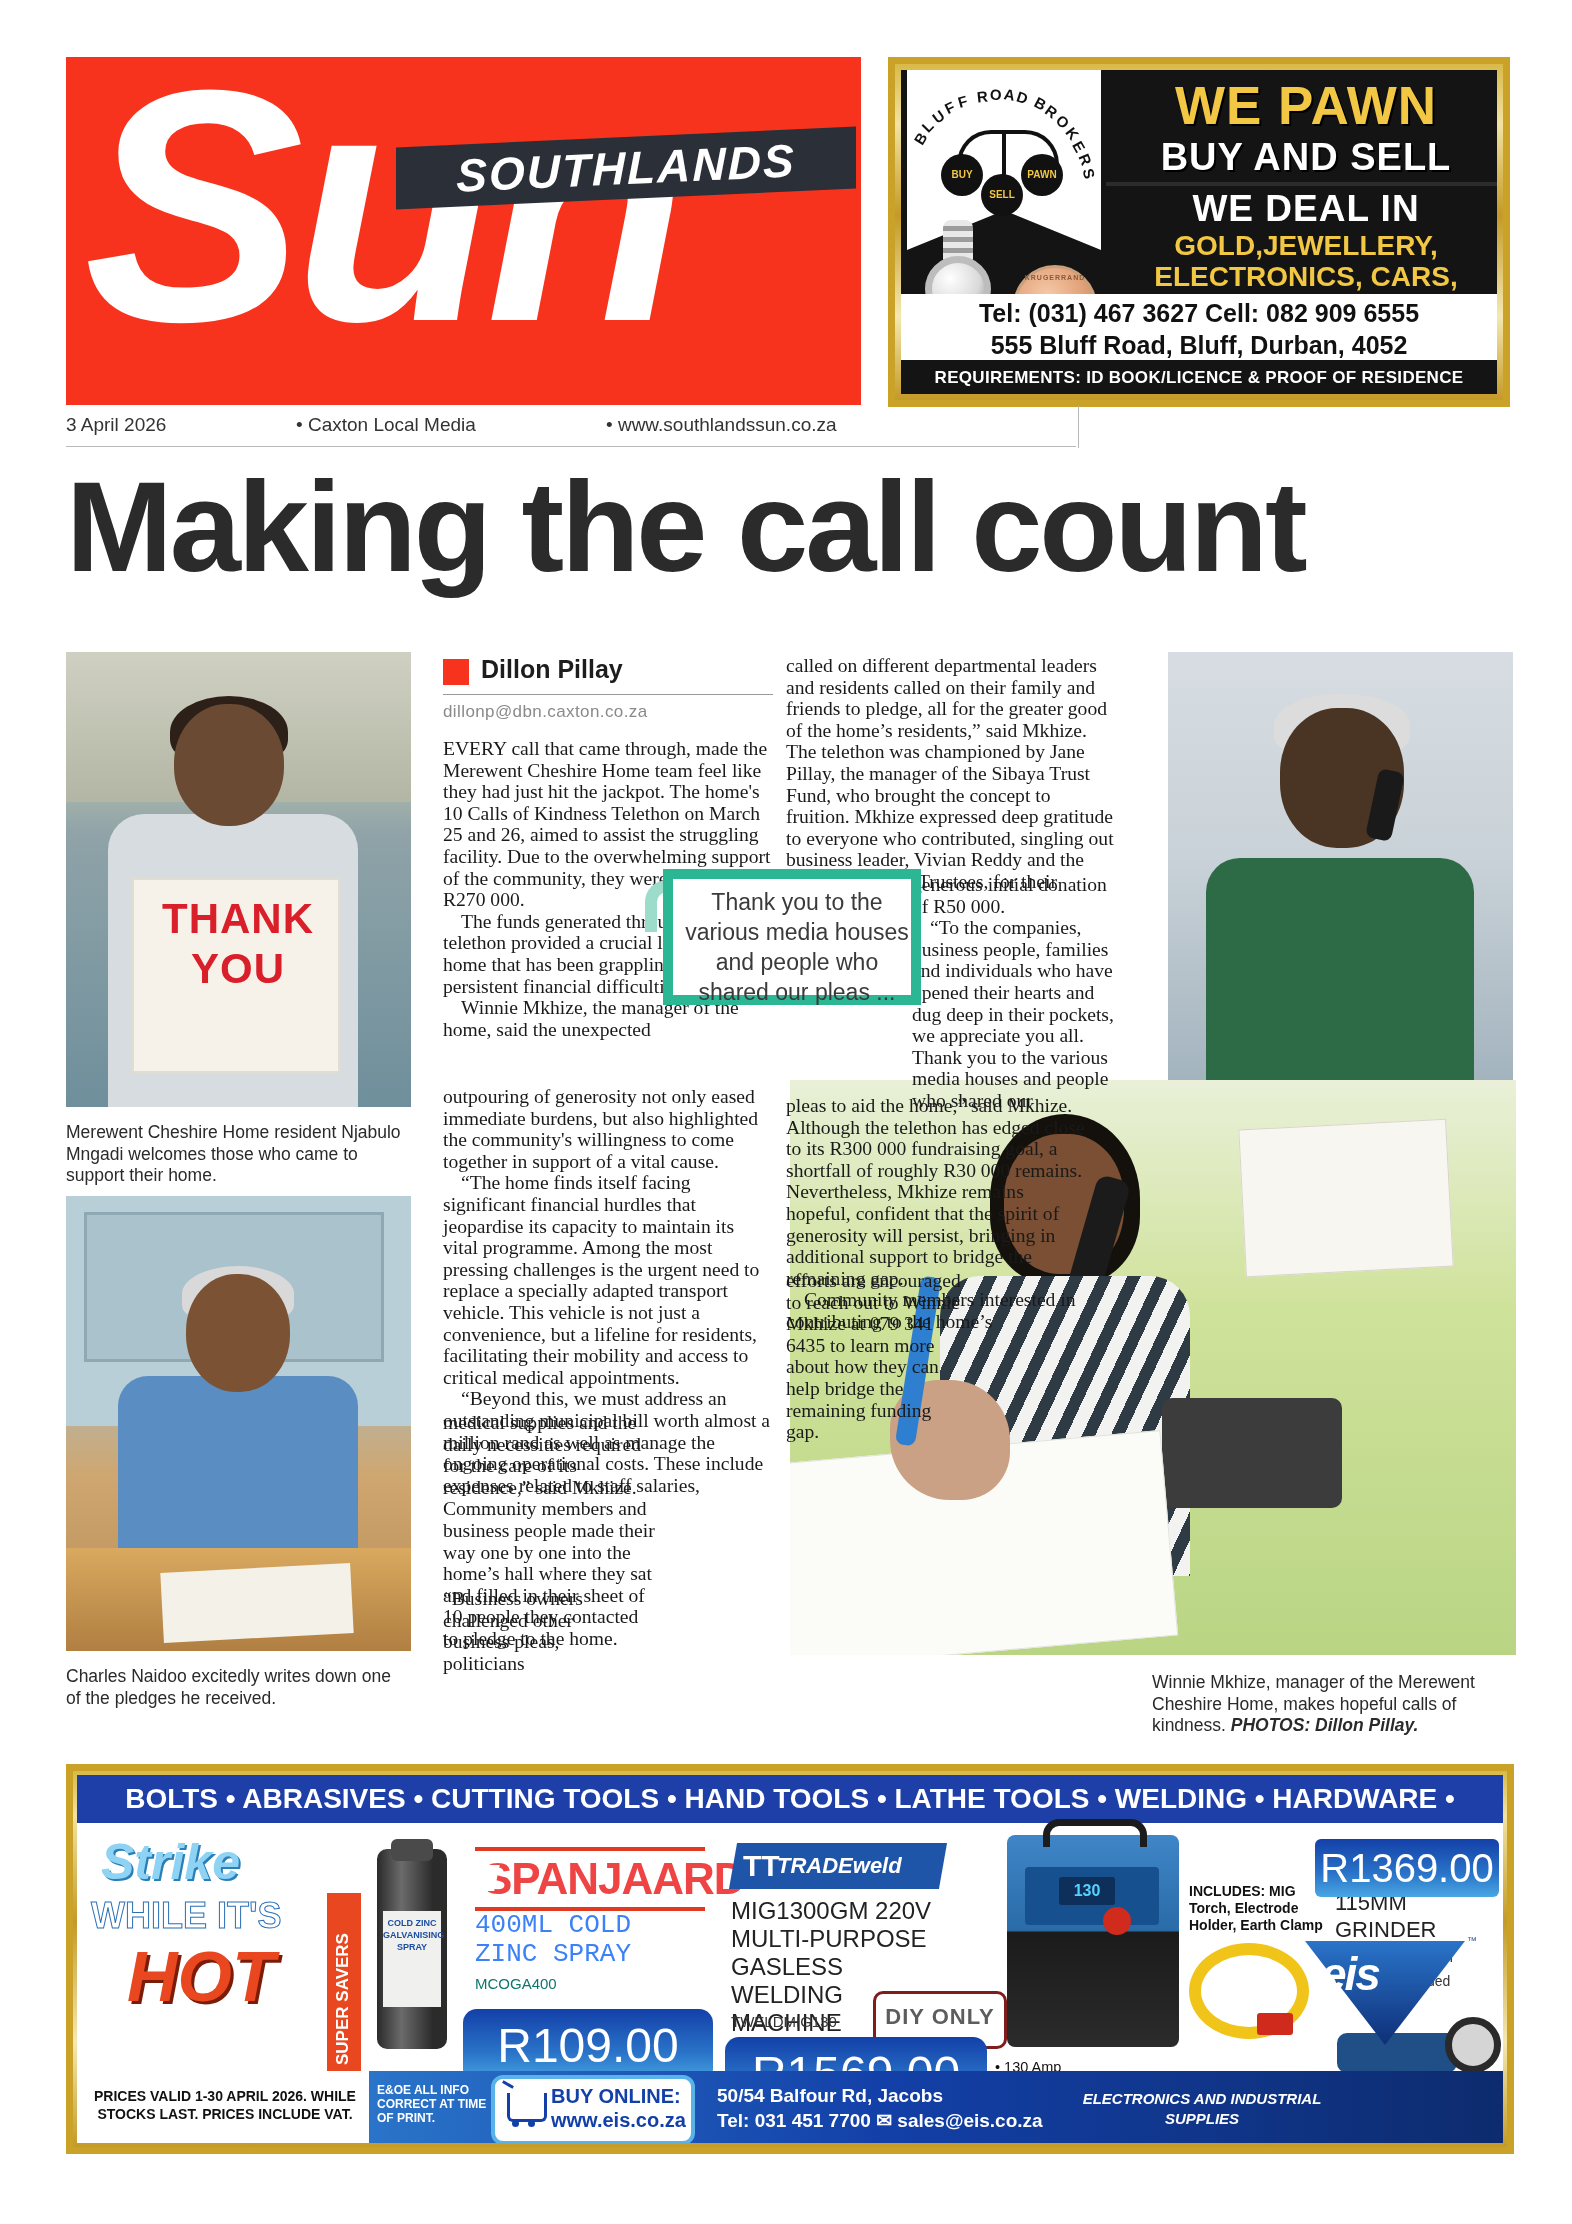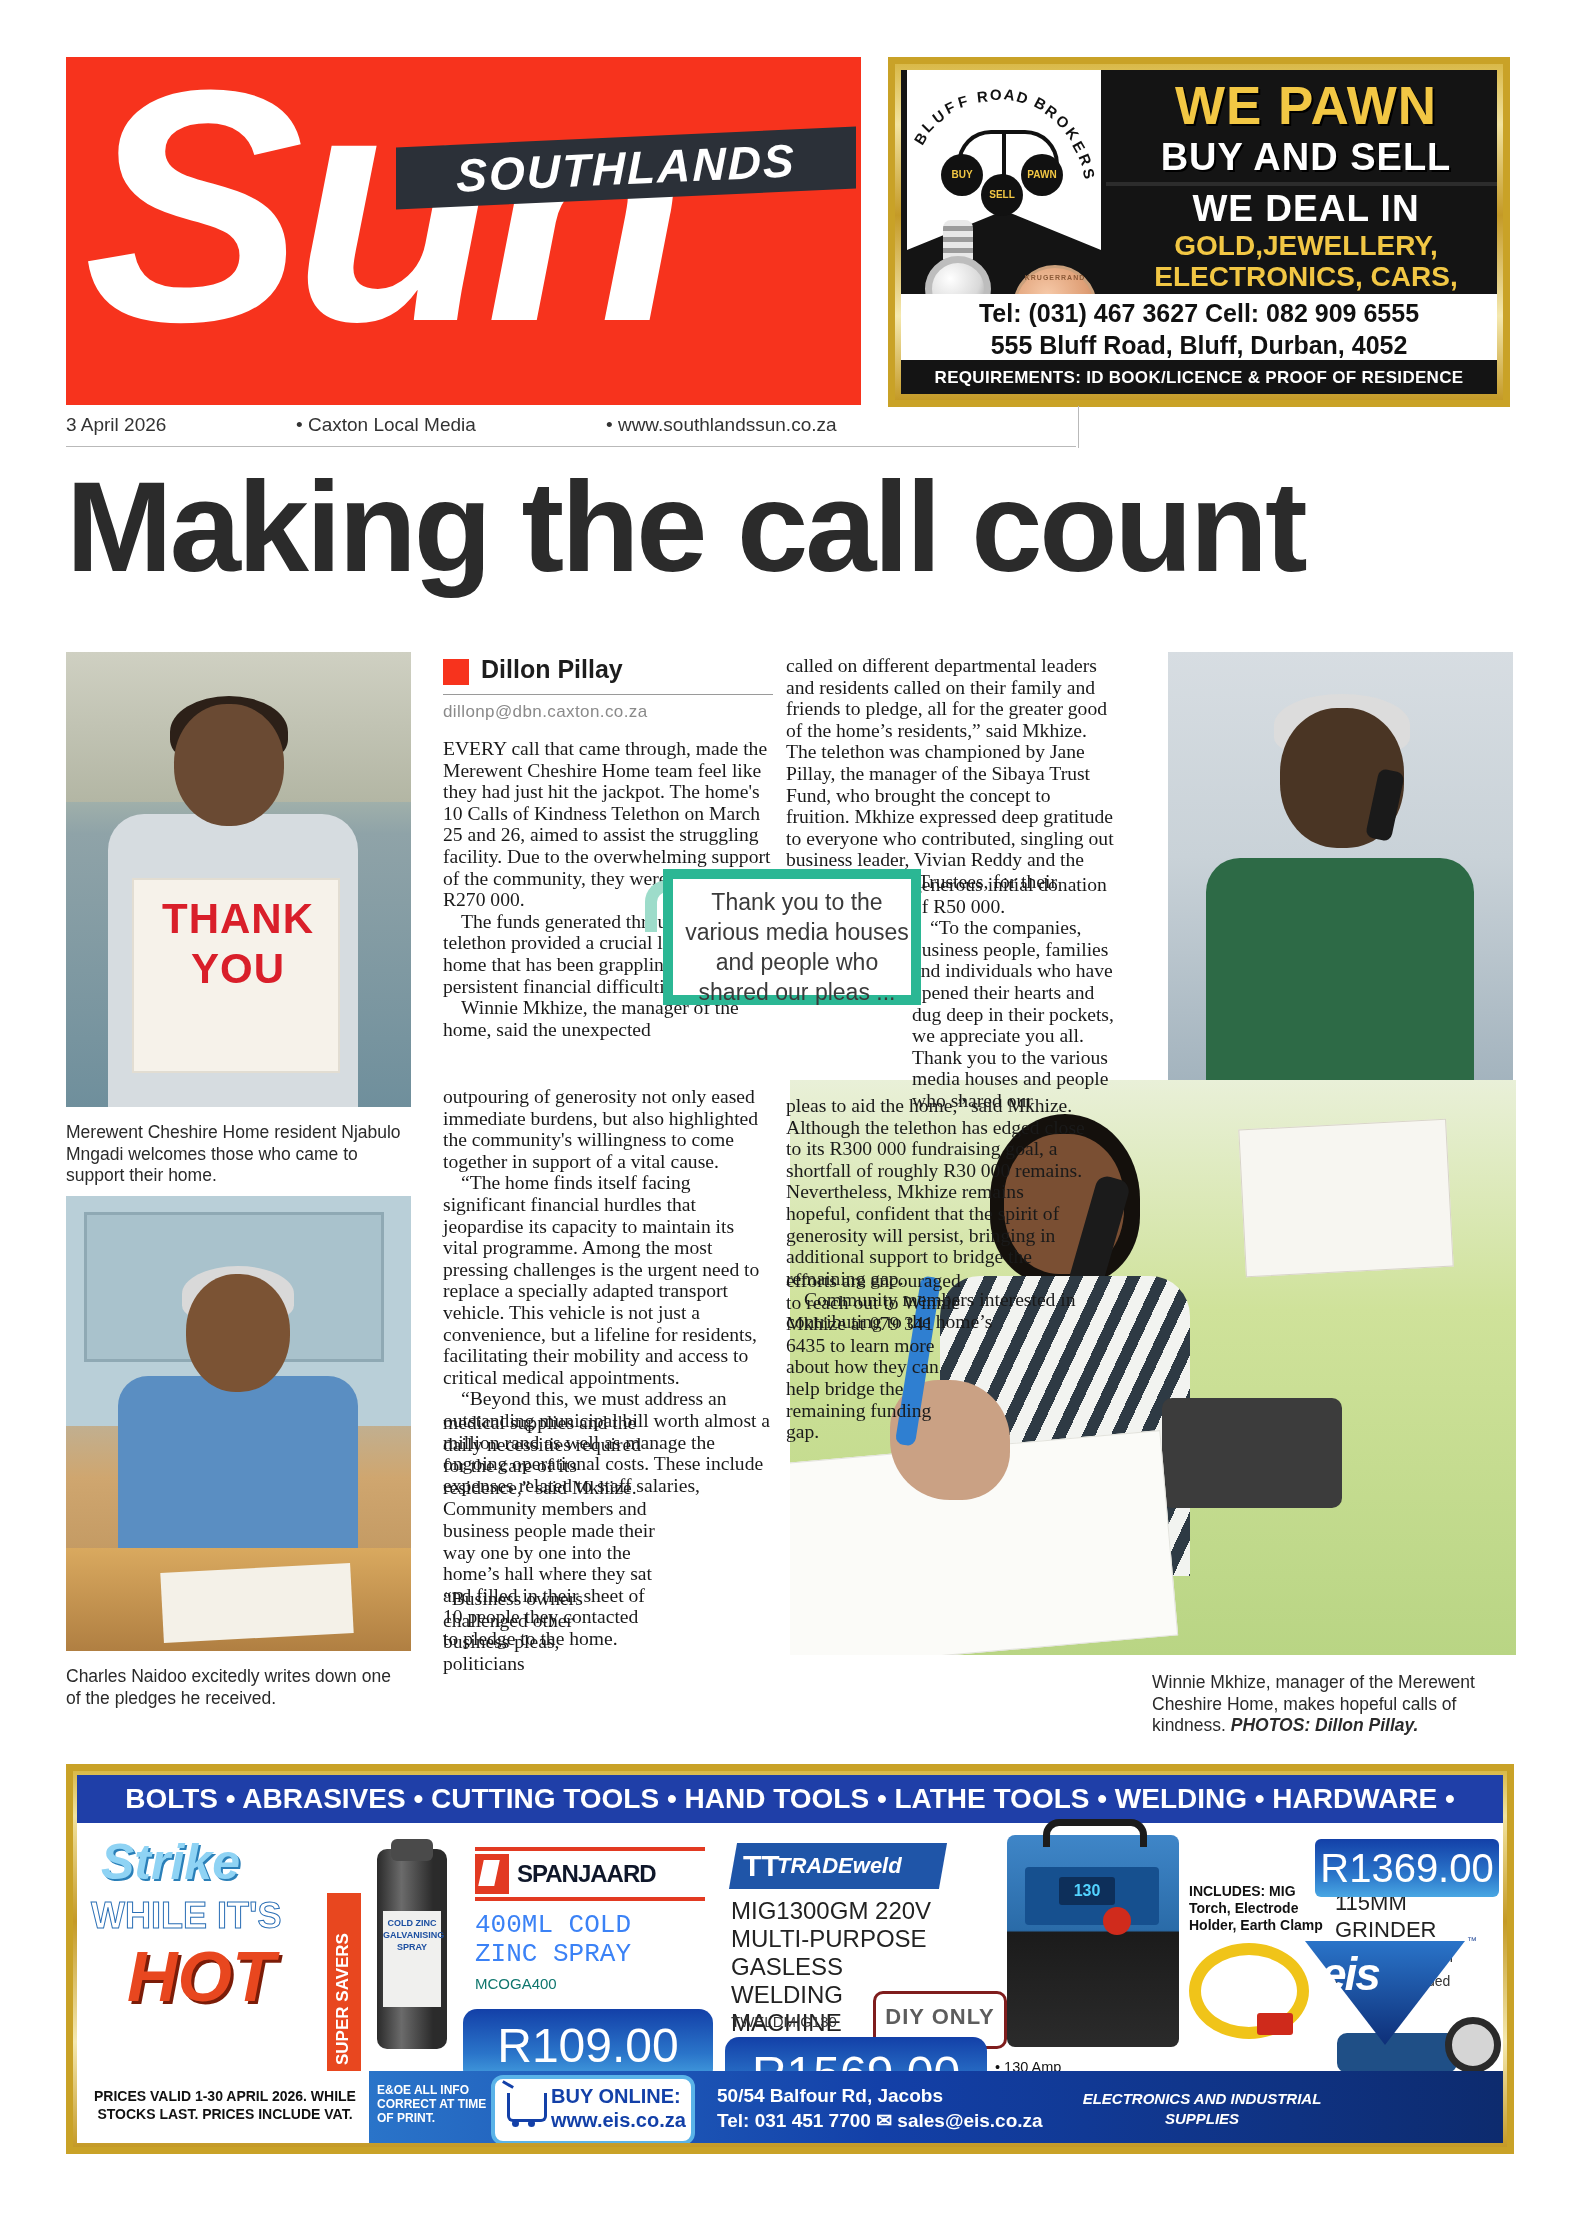--- a/index.html
+++ b/index.html
@@ -200,21 +200,21 @@
       background:linear-gradient(90deg,#2a2a2a,#6b6b6b 35%,#2b2b2b 80%);}
   .can .lbl{position:absolute;left:6px;top:62px;width:58px;height:96px;background:#f0f0ee;}
   .can .lbl span{display:block;text-align:center;font-size:9px;font-weight:bold;color:#1c4fa1;line-height:12px;padding-top:6px;}
   .can .capz{position:absolute;left:14px;top:-10px;width:42px;height:22px;border-radius:6px;background:#4a4a4a;}
 
   .spanjaard{position:absolute;left:398px;top:24px;width:230px;}
   .sj-bar{width:100%;height:4px;background:#e23a22;}
   .sj-row{display:flex;align-items:center;margin:3px 0;}
   .sj-mark{width:34px;height:40px;background:#e23a22;margin-right:8px;position:relative;}
   .sj-mark::after{content:"";position:absolute;left:6px;top:6px;width:16px;height:26px;background:#fff;transform:skewX(-12deg);}
-  .sj-name{font-size:24px;font-weight:bold;color:#0f172a;letter-spacing:-1px;}
+  .sj-name{font-size:44px;font-weight:bold;color:#ef4444;letter-spacing:-1px;}
   .prod1-name{position:absolute;left:398px;top:88px;width:230px;font-size:26px;line-height:29px;color:#3b82f6;font-family:Liberation Mono, monospace;}
   .prod1-sku{position:absolute;left:398px;top:152px;font-size:15px;color:#0f766e;}
   .pricetag{position:absolute;border-radius:14px 14px 14px 14px;
       background:linear-gradient(180deg,#1340a8 0%,#2a74c9 60%,#49a7e3 100%);
       color:#fff;font-weight:normal;text-align:center;font-family:"Liberation Sans",sans-serif;}
   #tag1{left:386px;top:186px;width:250px;height:74px;font-size:48px;line-height:74px;}
   #tag1::after{content:"";position:absolute;left:50%;bottom:-18px;transform:translateX(-50%);
       border-left:36px solid transparent;border-right:36px solid transparent;border-top:20px solid #49a7e3;}
 
   .tradeweld{position:absolute;left:656px;top:20px;width:210px;height:46px;background:#1f55a8;

